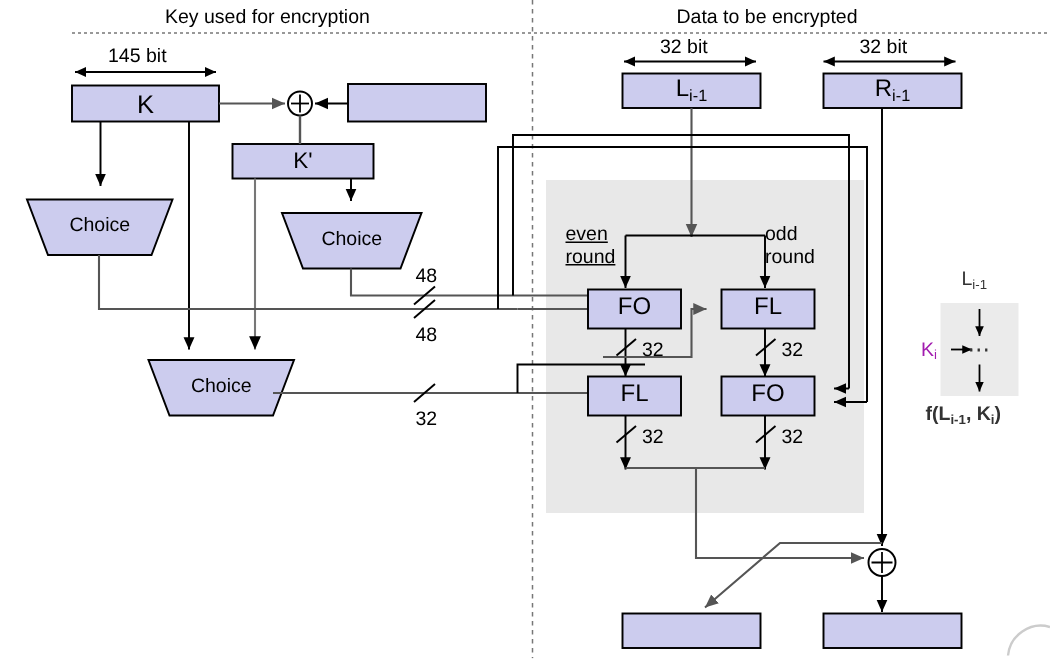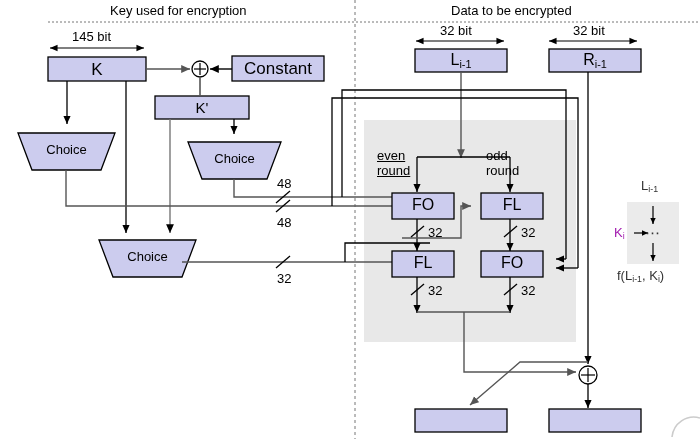--- a/index.html
+++ b/index.html
@@ -208,21 +208,20 @@
     <path d="M672,437 A22,22 0 0 1 700,418" fill="none" stroke="#cccccc" stroke-width="1.6"></path>
   </svg>
 
   <div class="lbl hdr" style="left:110px; top:3px;">Key used for encryption</div>
   <div class="lbl hdr" style="left:451px; top:3px;">Data to be encrypted</div>
 
   <div class="lbl bitlbl" style="left:72px; top:29px;">145 bit</div>
 
   <div class="blkTxt" style="left:48px; top:60px; width:98px; font-size:17px;">K</div>
 
-  <div class="blkTxt" style="left:232px; top:59px; width:92px; font-size:17px;">Constant</div>
 
   <div class="blkTxt" style="left:155px; top:99px; width:94px; font-size:15px;">K'</div>
 
   <div class="blkTxt" style="left:18px; top:142px; width:97px; font-size:13px;">Choice</div>
   <div class="blkTxt" style="left:188px; top:151px; width:93px; font-size:13px;">Choice</div>
   <div class="blkTxt" style="left:99px; top:249px; width:97px; font-size:13px;">Choice</div>
 
   <div class="lbl wlbl" style="left:277px; top:176px;">48</div>
   <div class="lbl wlbl" style="left:277px; top:215px;">48</div>
   <div class="lbl wlbl" style="left:277px; top:271px;">32</div>
@@ -230,34 +229,34 @@
   <div class="lbl bitlbl" style="left:440px; top:23px;">32 bit</div>
   <div class="lbl bitlbl" style="left:573px; top:23px;">32 bit</div>
 
   <div class="blkTxt" style="left:415px; top:51px; width:92px; font-size:16px;"><span>L</span><sub>i-1</sub></div>
   <div class="blkTxt" style="left:549px; top:51px; width:92px; font-size:16px;"><span>R</span><sub>i-1</sub></div>
 
   <div class="lbl rnd" style="left:377px; top:148px;text-decoration:underline;">
     <div>even</div>
     <div>round</div>
   </div>
-  <div class="lbl rnd" style="left:486px; top:148px;">
+  <div class="lbl rnd" style="left:510px; top:148px;">
     <div>odd</div>
     <div>round</div>
   </div>
 
   <div class="blkTxt" style="left:392px; top:196px; width:62px; font-size:16px;">FO</div>
   <div class="blkTxt" style="left:481px; top:196px; width:62px; font-size:16px;">FL</div>
   <div class="blkTxt" style="left:392px; top:254px; width:62px; font-size:16px;">FL</div>
   <div class="blkTxt" style="left:481px; top:254px; width:62px; font-size:16px;">FO</div>
 
   <div class="lbl wlbl" style="left:428px; top:225px;">32</div>
   <div class="lbl wlbl" style="left:521px; top:225px;">32</div>
   <div class="lbl wlbl" style="left:428px; top:283px;">32</div>
   <div class="lbl wlbl" style="left:521px; top:283px;">32</div>
 
 
   <div class="lbl" style="left:641px; top:178px; font-size:13px; color:#333;"><span>L</span><sub>i-1</sub></div>
   <div class="lbl" style="left:614px; top:225px; font-size:13px; color:#a21caf;"><span>K</span><sub>i</sub></div>
   <div class="lbl" style="left:645px; top:224px; font-size:15px; color:#333;">⋯</div>
-  <div class="lbl" style="left:617px; top:268px; font-size:13px; color:#333;"><span>f(L</span><sub>i-1</sub><span>, K</span><sub>i</sub><span>)</span></div>
+  <div class="lbl" style="left:617px; top:268px; font-size:13px; color:#333;font-weight:bold;"><span>f(L</span><sub>i-1</sub><span>, K</span><sub>i</sub><span>)</span></div>
 
 </div>
 
 </body></html>

